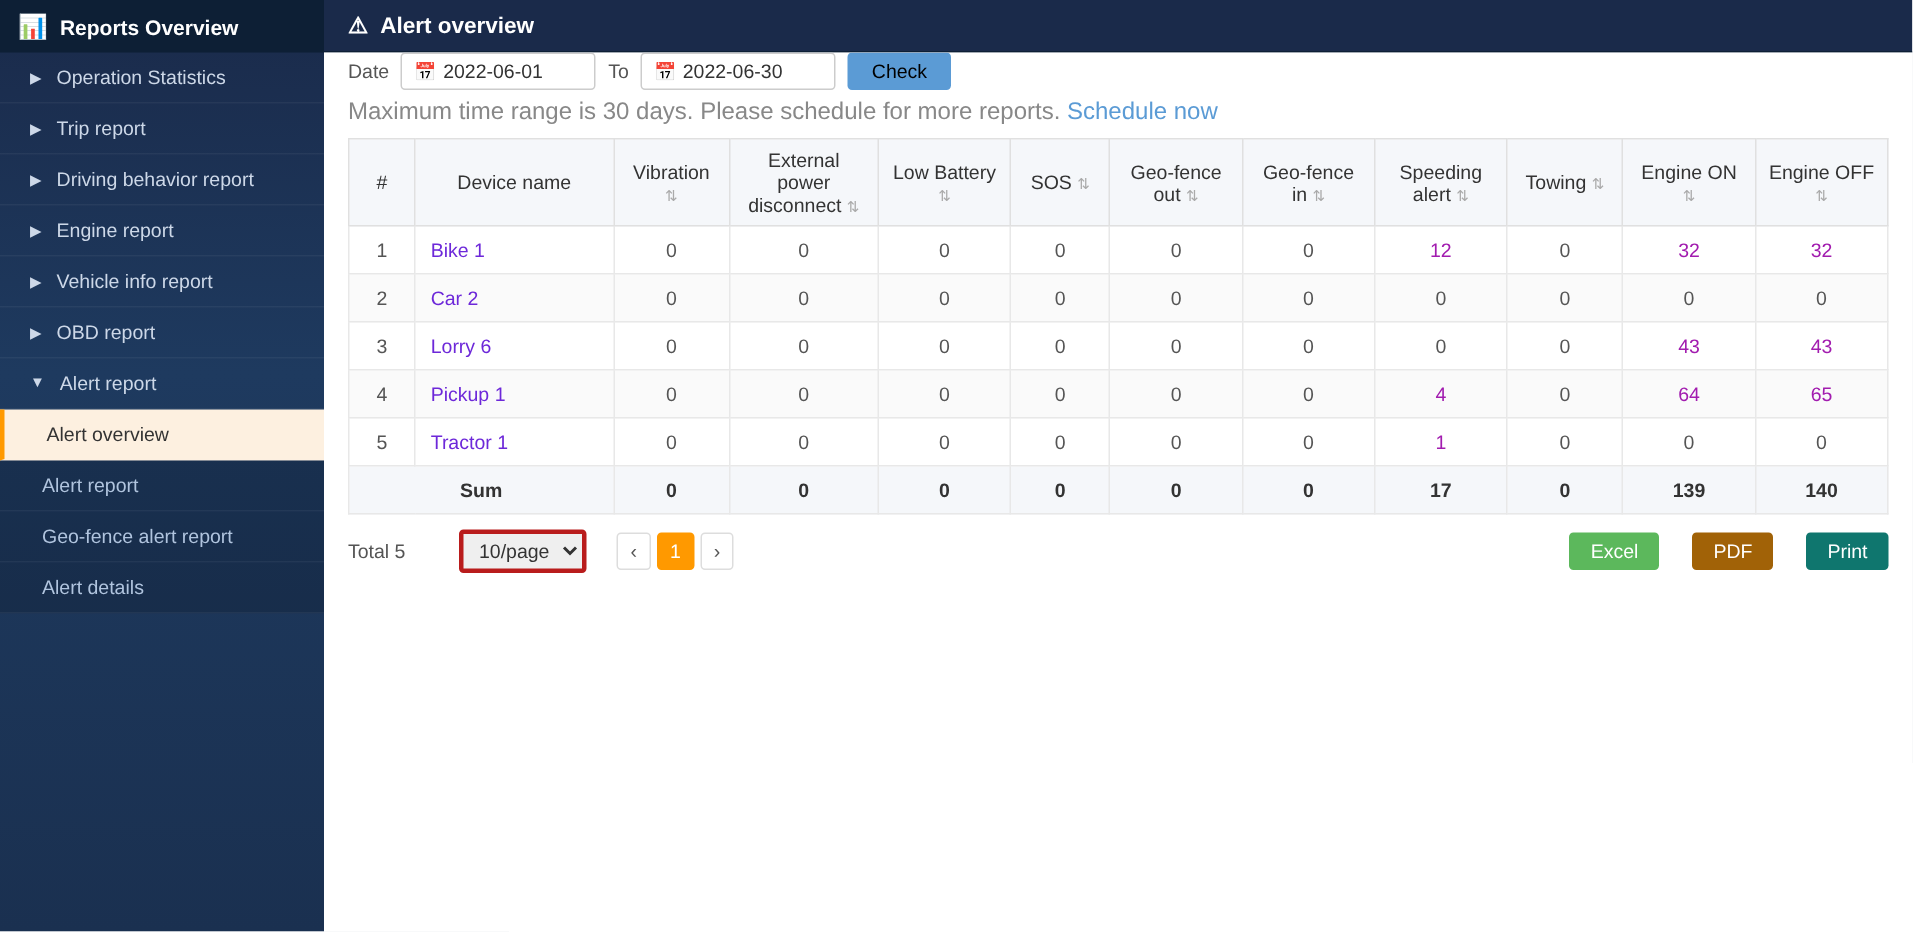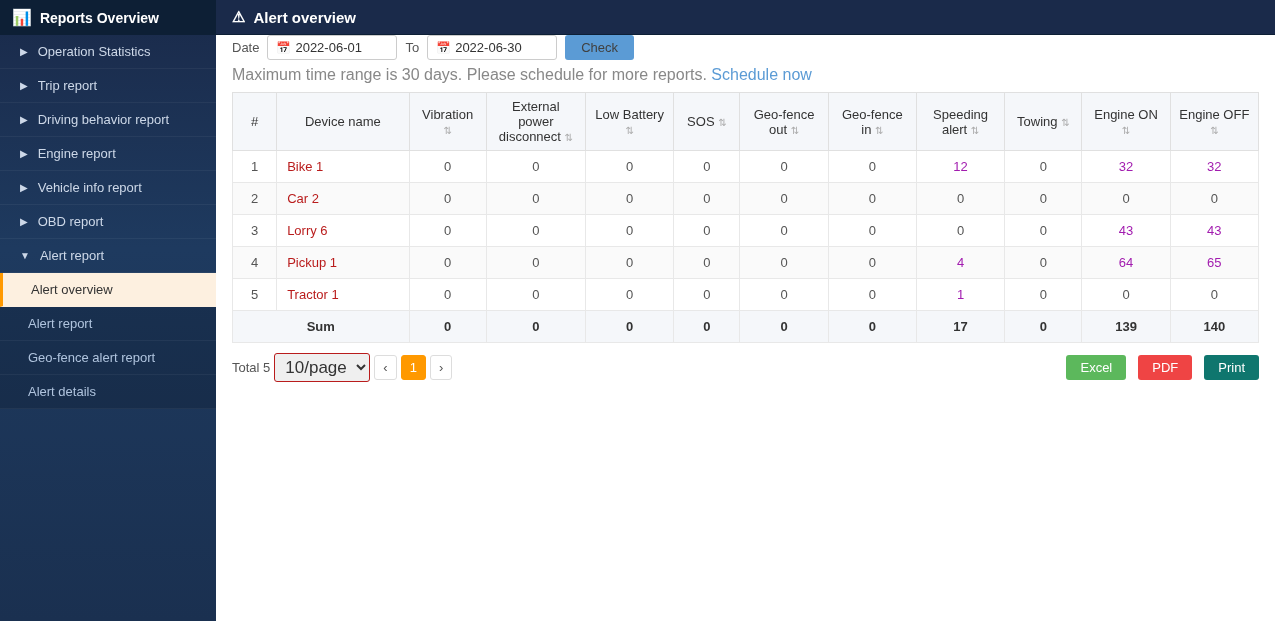--- a/index.html
+++ b/index.html
@@ -86,21 +86,21 @@
       display: flex;
       align-items: center;
       gap: 4px;
       background: #fff;
       width: 130px;
     }
     .date-input .cal-icon { color: #999; font-size: 12px; }
     .to-label { color: #555; font-size: 13px; }
     .check-btn {
       background: #5b9bd5;
-      color: #404040;
+      color: #000000;
       border: none;
       border-radius: 3px;
       padding: 5px 16px;
       font-size: 13px;
       cursor: pointer;
     }
 
     .schedule-note { font-size: 16px; color: #888; margin-bottom: 8px; }
     .schedule-note a { color: #5b9bd5; text-decoration: none; }
 
@@ -130,63 +130,64 @@
     }
     .data-table th .sort-icon { color: #aaa; font-size: 10px; }
     .data-table td {
       border: 1px solid #e8e8e8;
       padding: 8px 8px;
       text-align: center;
       color: #555;
       vertical-align: middle;
     }
     .data-table tr:nth-child(even) td { background: #fafafa; }
-    .data-table td.device-name { color: #b91c1c; cursor: pointer; text-align: left; padding-left: 10px; }
+    .data-table td.device-name { color: #6d28d9; cursor: pointer; text-align: left; padding-left: 10px; }
     .data-table td.link { color: #a21caf; }
     .data-table .sum-row td { background: #f5f7fa; font-weight: bold; color: #333; margin-left: 32px; }
 
     
     .pagination-row {
       display: flex;
       align-items: center;
       justify-content: space-between;
       margin-top: 10px;
     }
-    .pagination-left { display: flex; align-items: center; gap: 4px; color: #555; font-size: 13px; }
+    .pagination-left { display: flex; align-items: center; gap: 20px; color: #555; font-size: 13px; }
     .per-page-select {
-      border: 1px solid #b91c1c;
+      border: 3px solid #b91c1c;
       border-radius: 3px;
       padding: 3px 6px;
-      font-size: 17px;
+      font-size: 13px;
       color: #333;
       cursor: pointer;
+      margin-left: 16px;
     }
     .pagination-controls { display: flex; align-items: center; gap: 4px; }
     .page-btn {
       border: 1px solid #ddd;
       background: #fff;
       color: #555;
       padding: 4px 8px;
       border-radius: 3px;
       cursor: pointer;
       font-size: 13px;
     }
     .page-btn.active { background: #f90; border-color: #f90; color: #fff; }
 
-    .export-btns { display: flex; gap: 12px; }
+    .export-btns { display: flex; gap: 22px; }
     .export-btn {
       padding: 5px 14px;
       border: none;
       border-radius: 3px;
       font-size: 13px;
       cursor: pointer;
       color: #fff;
     }
     .excel-btn { background: #5cb85c; }
-    .pdf-btn { background: #ef4444; }
+    .pdf-btn { background: #a16207; }
     .print-btn { background: #0f766e; }
 
     .col-num { width: 40px; }
     .col-device { width: 120px; text-align: left; }
     .col-vib { width: 70px; }
     .col-ext { width: 90px; }
     .col-lb { width: 80px; }
     .col-sos { width: 60px; }
     .col-gfout { width: 80px; }
     .col-gfin { width: 80px; }

